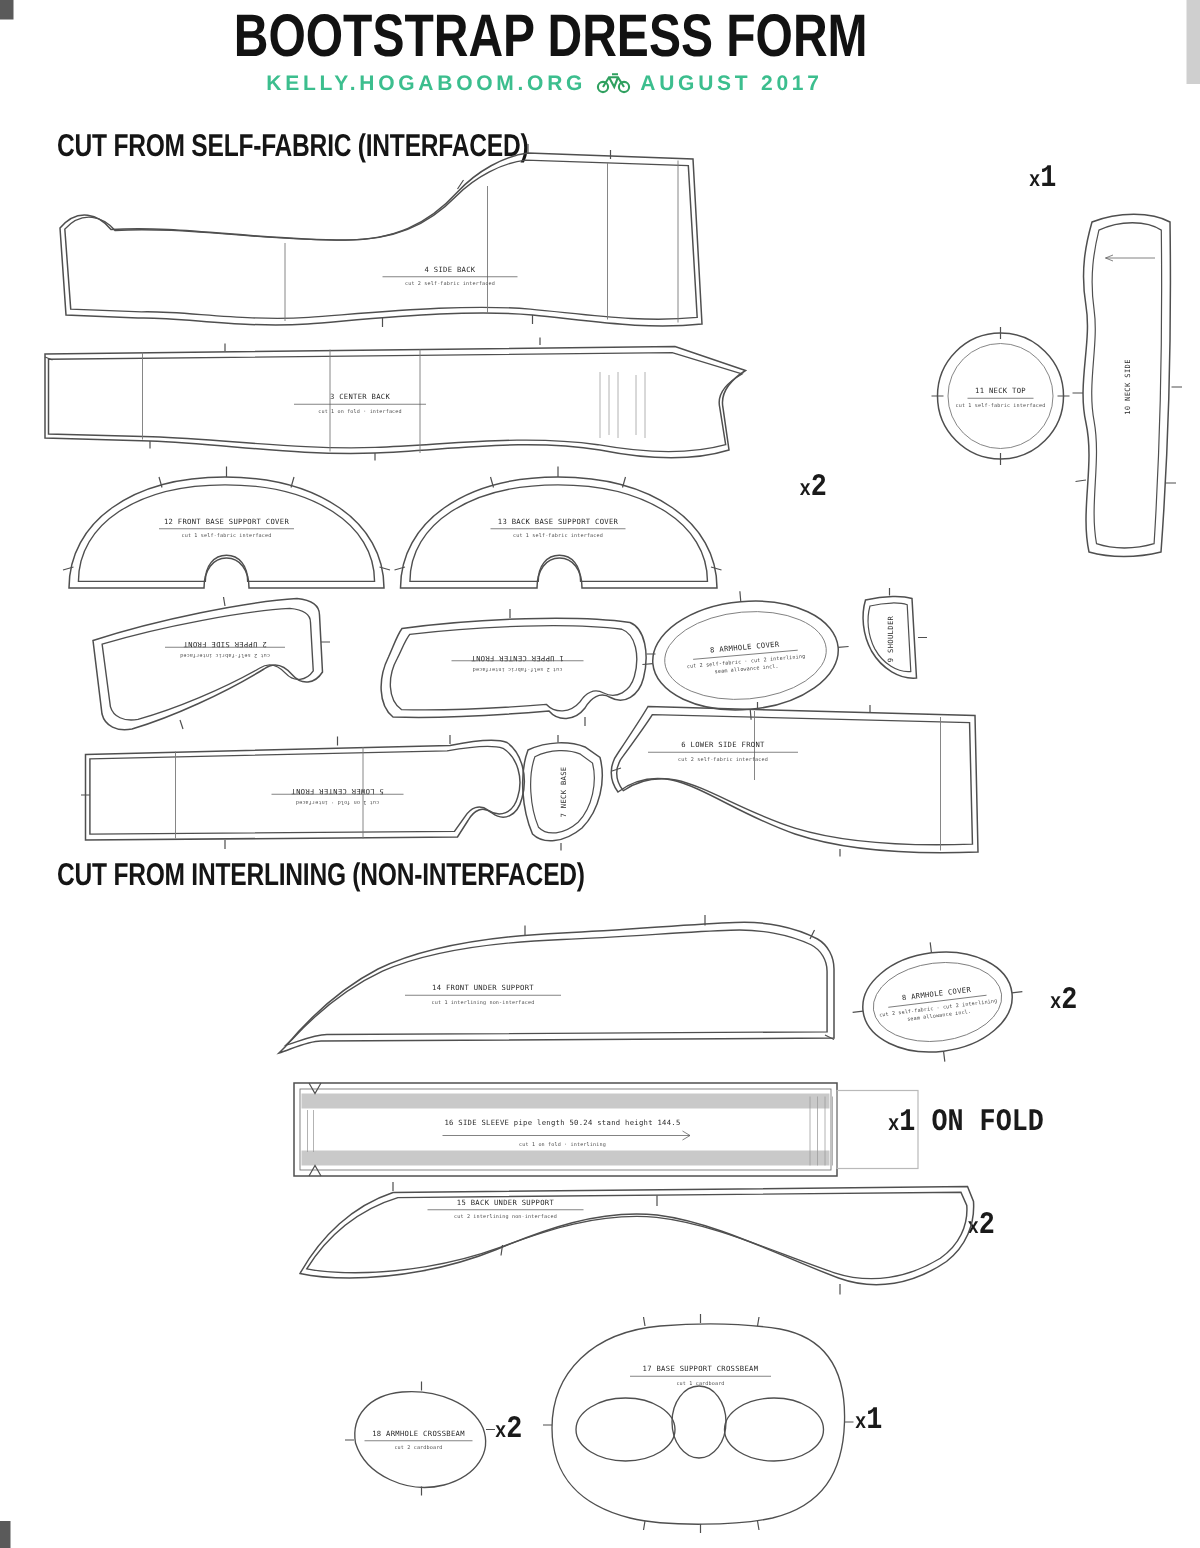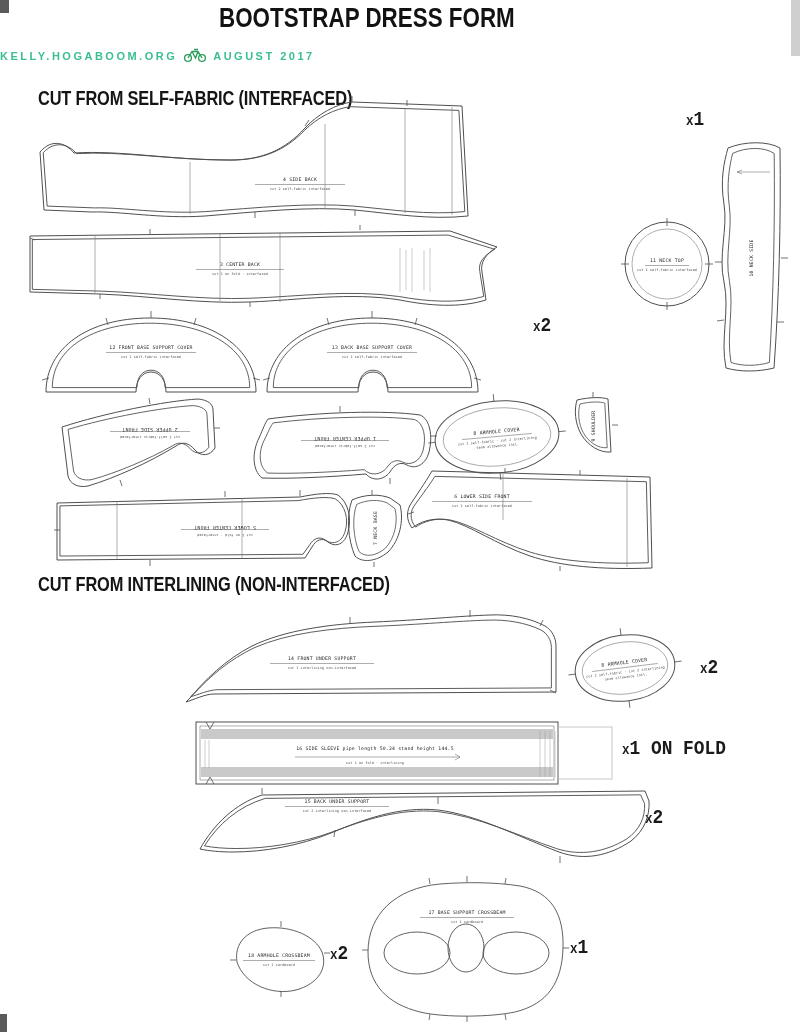--- a/index.html
+++ b/index.html
@@ -3,23 +3,23 @@
 <meta charset="utf-8">
 <style>
   html,body{margin:0;padding:0;}
   body{width:800px;height:1032px;background:#ffffff;position:relative;
        font-family:"Liberation Sans",sans-serif;overflow:hidden;}
   .page{position:absolute;inset:0;background:#fff;}
 
   
   .cond{display:inline-block;transform:scaleX(0.8);transform-origin:center;white-space:nowrap;}
   .title{position:absolute;top:2px;left:0;width:734px;text-align:center;
-         font-weight:bold;font-size:28px;letter-spacing:0px;color:#121212;margin:0;}
-  .subtitle{position:absolute;top:47px;left:0;width:726px;
-            font-weight:bold;font-size:11px;letter-spacing:2.5px;color:#3CBE8E;}
+         font-weight:bold;font-size:40px;letter-spacing:0px;color:#121212;margin:0;}
+  .subtitle{position:absolute;top:47px;left:0;width:726px;text-align:center;
+            font-weight:bold;font-size:14px;letter-spacing:2.5px;color:#3CBE8E;}
   .subtitle .bike{vertical-align:-3px;margin:0 6px;}
   .heading{position:absolute;left:38px;font-weight:bold;font-size:21px;color:#151515;}
   .heading .cond{transform:scaleX(0.78);transform-origin:left center;letter-spacing:-0.2px;}
 
   .qty{position:absolute;font-weight:bold;color:#1a1a1a;font-size:21px;font-family:Liberation Mono, monospace;}
   .qty .cond{transform:scaleX(0.85);transform-origin:left center;}
   .qty .cond::first-letter{font-size:70%;}
 
   svg.sheet{position:absolute;left:0;top:0;}
   .piece path,.piece use,.piece rect,.piece ellipse,.piece circle{fill:none;stroke:#4f4f4f;stroke-width:1;}
@@ -52,21 +52,21 @@
       </g>
     </svg><span>AUGUST 2017</span>
   </div>
 
   <div class="heading" style="top:86px"><span class="cond">CUT FROM SELF-FABRIC (INTERFACED)</span></div>
   <div class="heading" style="top:572px"><span class="cond">CUT FROM INTERLINING (NON-INTERFACED)</span></div>
 
   <div class="qty" style="left:686px;top:108px"><span class="cond">x1</span></div>
   <div class="qty" style="left:533px;top:314px"><span class="cond">x2</span></div>
   <div class="qty" style="left:700px;top:656px"><span class="cond">x2</span></div>
-  <div class="qty" style="left:622px;top:737px"><span class="cond">x1 ON FOLD</span></div>
+  <div class="qty" style="left:592px;top:737px"><span class="cond">x1 ON FOLD</span></div>
   <div class="qty" style="left:645px;top:806px"><span class="cond">x2</span></div>
   <div class="qty" style="left:330px;top:942px"><span class="cond">x2</span></div>
   <div class="qty" style="left:570px;top:936px"><span class="cond">x1</span></div>
 
   <svg class="sheet" width="800" height="1032" viewBox="0 0 800 1032">
 
     <g class="piece">
       <path id="pp4" d="M40,152 C52,138 66,143 74,153 C120,150 170,160 230,160 C262,160 285,150 305,128 C318,114 336,104 352,102 L462,106 L468,216 C430,220 395,214 355,210 C310,206 255,212 205,216 C160,219 120,211 92,212 L44,210 Z"></path>
       <use href="#pp4" class="seam" transform="translate(254 161) scale(0.985 0.92) translate(-254 -161)"></use>
       <path class="seam" d="M190,162 V214 M325,124 V209 M405,108 V213 M452,107 V215"></path>

